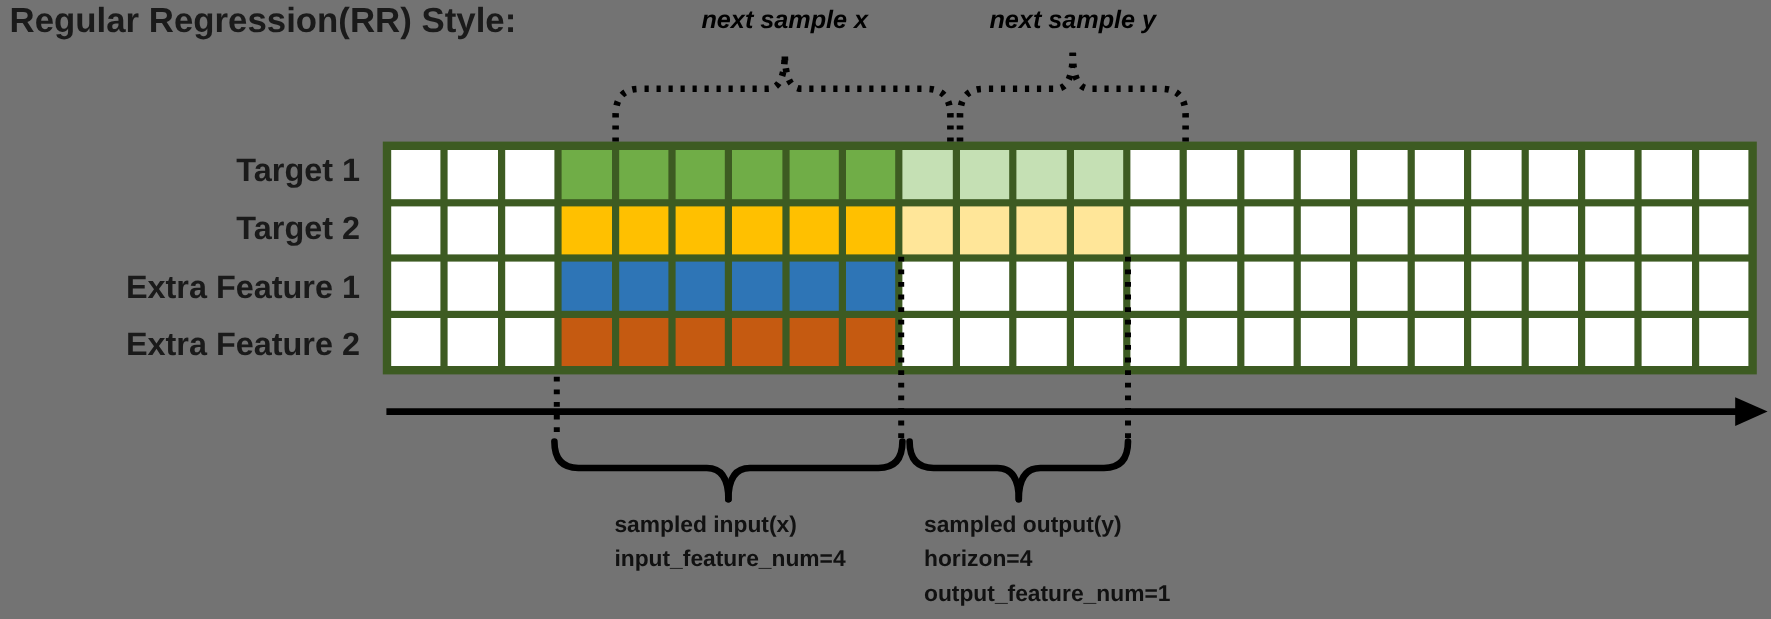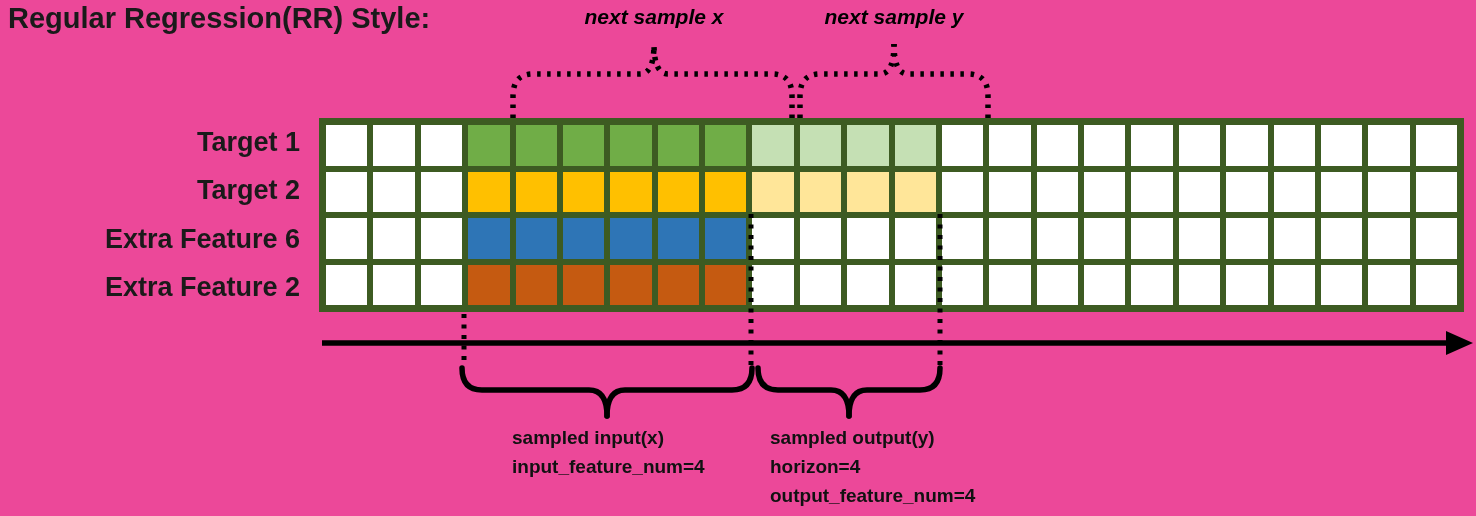--- a/index.html
+++ b/index.html
@@ -1,17 +1,17 @@
 <!DOCTYPE html>
 <html><head>
 <meta charset="utf-8">
 <style>
   html,body{margin:0;padding:0;background:#ffffff;}
   body{font-family:"Liberation Sans", sans-serif;}
-  #canvas{position:relative;width:1476px;height:516px;overflow:hidden;background:#ec4899;}
+  #canvas{position:relative;width:1476px;height:516px;overflow:hidden;background:#737373;}
 
   .title{
     position:absolute;left:8px;top:2px;
     font-size:29px;font-weight:700;color:#1a1a1a;letter-spacing:0px;
   }
 
   .top-label{
     position:absolute;top:5px;width:240px;text-align:center;
     font-size:21px;font-style:italic;font-weight:600;color:#000;
   }
@@ -52,21 +52,21 @@
 
 <div id="canvas">
 
   <div class="title">Regular Regression(RR) Style:</div>
 
   <div class="top-label" id="nsy-label">next sample y</div>
   <div class="top-label" id="nsx-label">next sample x</div>
 
   <div class="row-label" style="top:118px">Target 1</div>
   <div class="row-label" style="top:166.5px">Target 2</div>
-  <div class="row-label" style="top:215px">Extra Feature 6</div>
+  <div class="row-label" style="top:215px">Extra Feature 1</div>
   <div class="row-label" style="top:263.5px">Extra Feature 2</div>
 
   <div id="grid" style="background: rgb(61, 91, 34);">
       <div class="cell" style="background: rgb(255, 255, 255);"></div>
       <div class="cell" style="background: rgb(255, 255, 255);"></div>
       <div class="cell" style="background: rgb(255, 255, 255);"></div>
       <div class="cell" style="background: rgb(112, 173, 71);"></div>
       <div class="cell" style="background: rgb(112, 173, 71);"></div>
       <div class="cell" style="background: rgb(112, 173, 71);"></div>
       <div class="cell" style="background: rgb(112, 173, 71);"></div>
@@ -196,16 +196,16 @@
     </g>
   </svg>
 
   <div class="bottom-note" id="note-input">
     <div>sampled input(x)</div>
     <div>input_feature_num=4</div>
   </div>
   <div class="bottom-note" id="note-output">
     <div>sampled output(y)</div>
     <div>horizon=4</div>
-    <div>output_feature_num=4</div>
+    <div>output_feature_num=1</div>
   </div>
 
 </div>
 
 </body></html>

